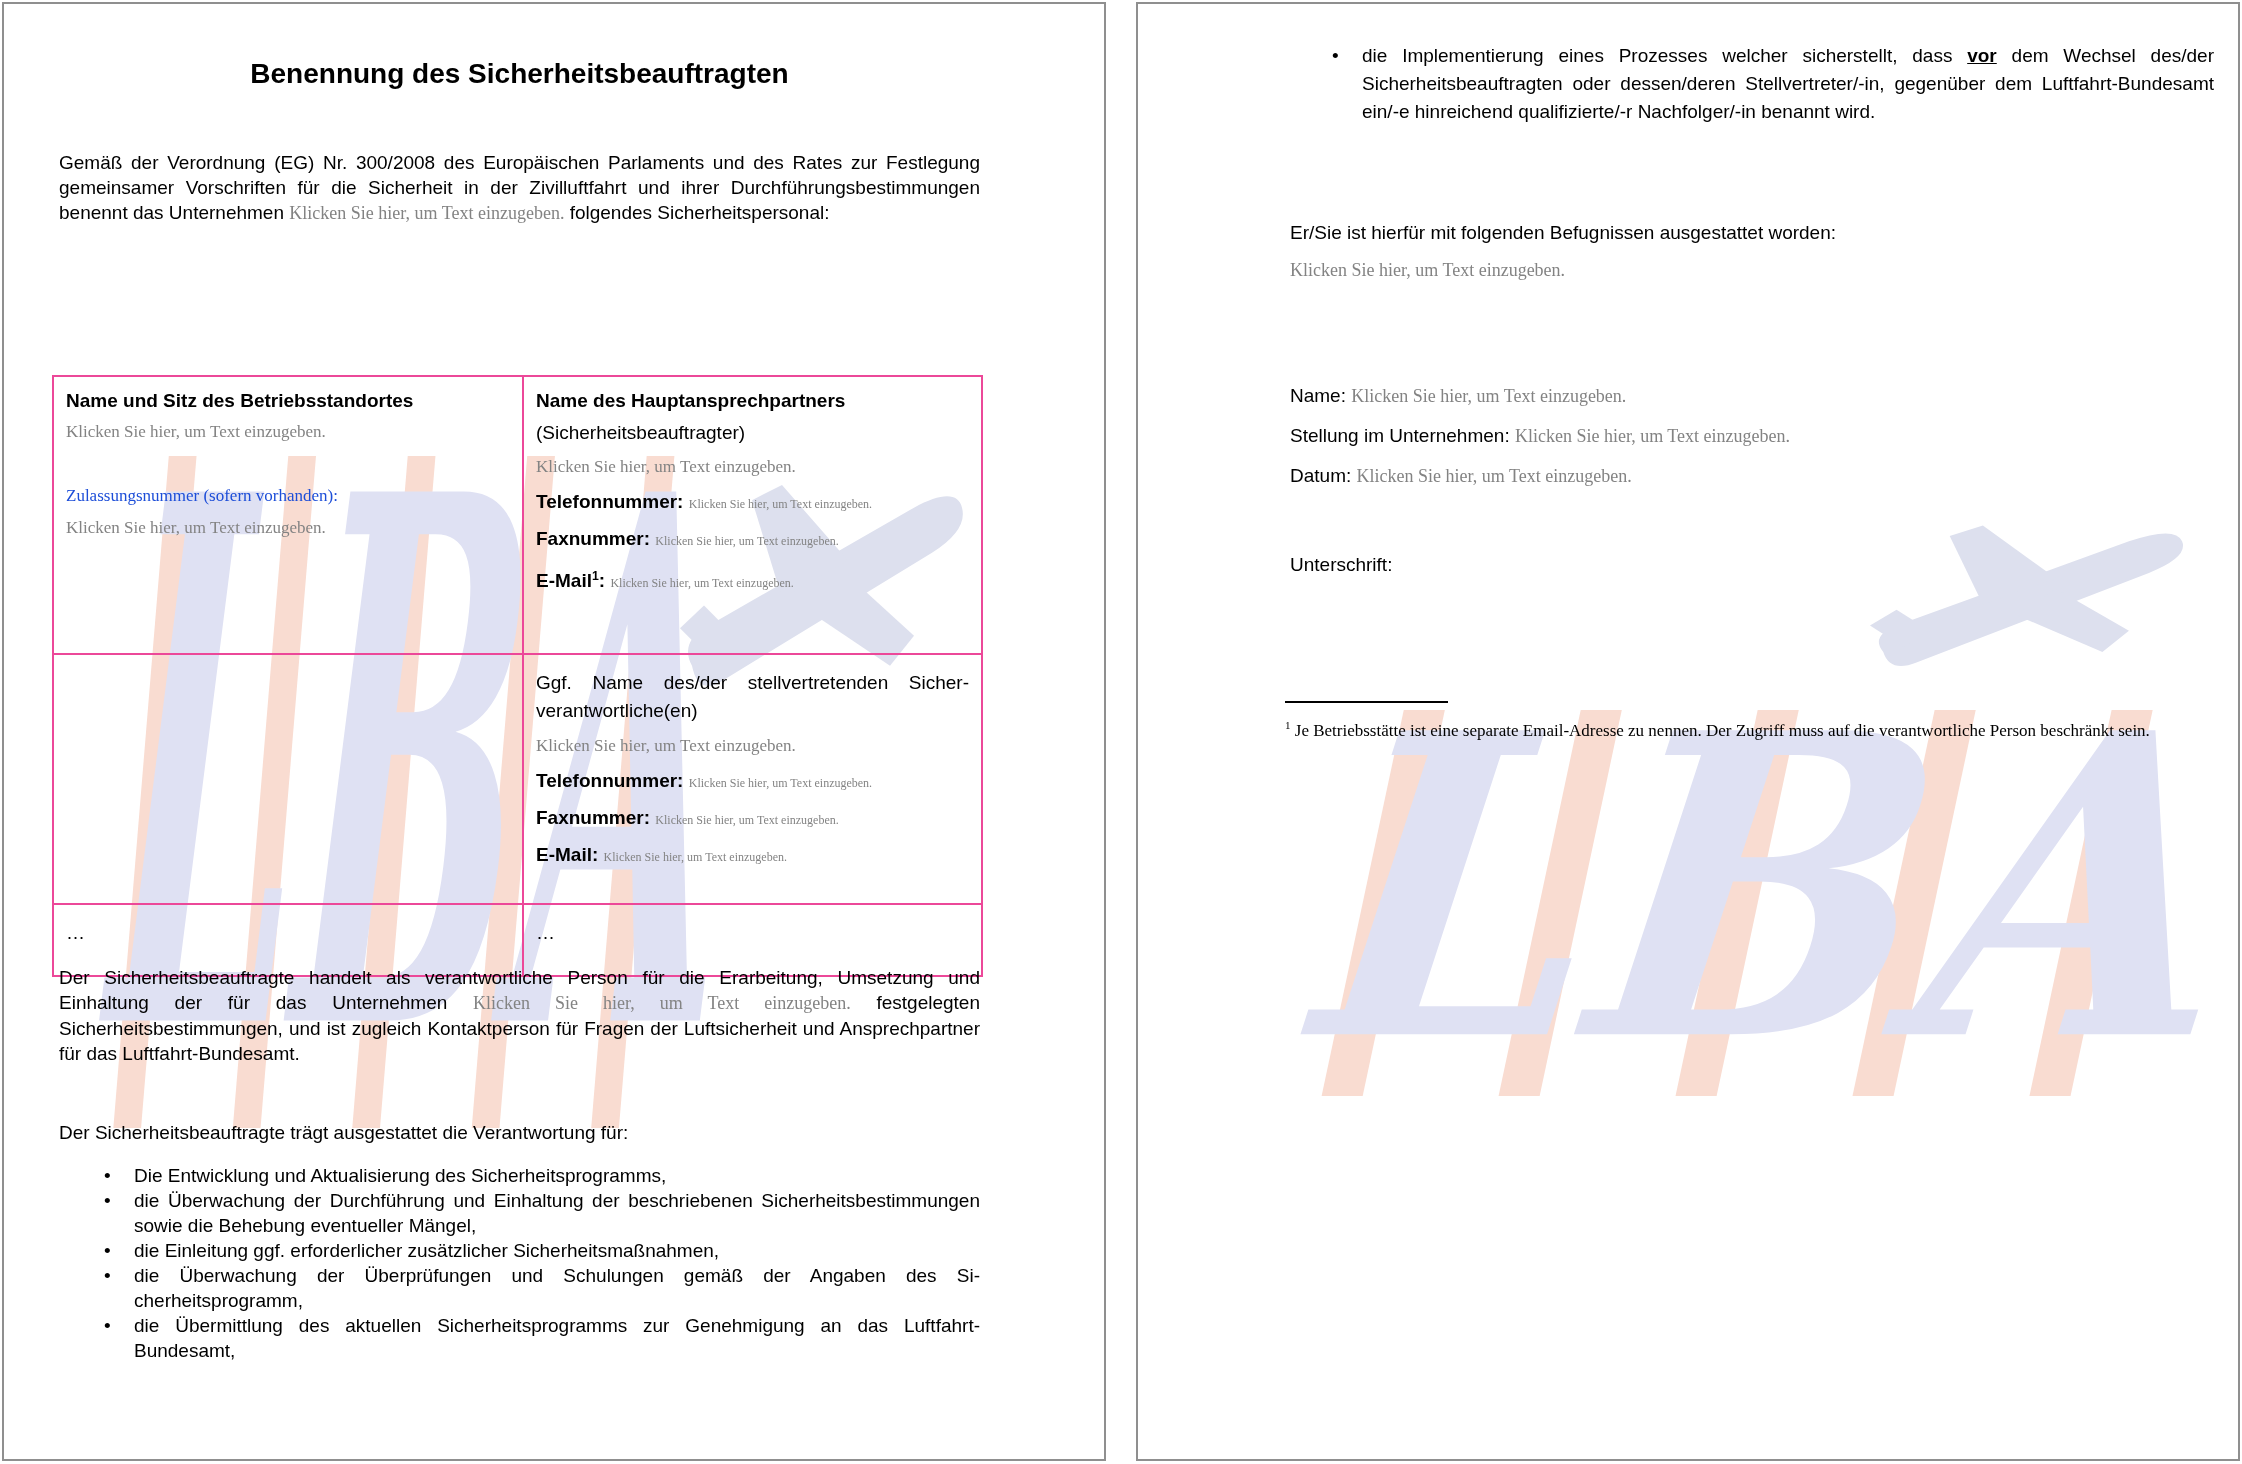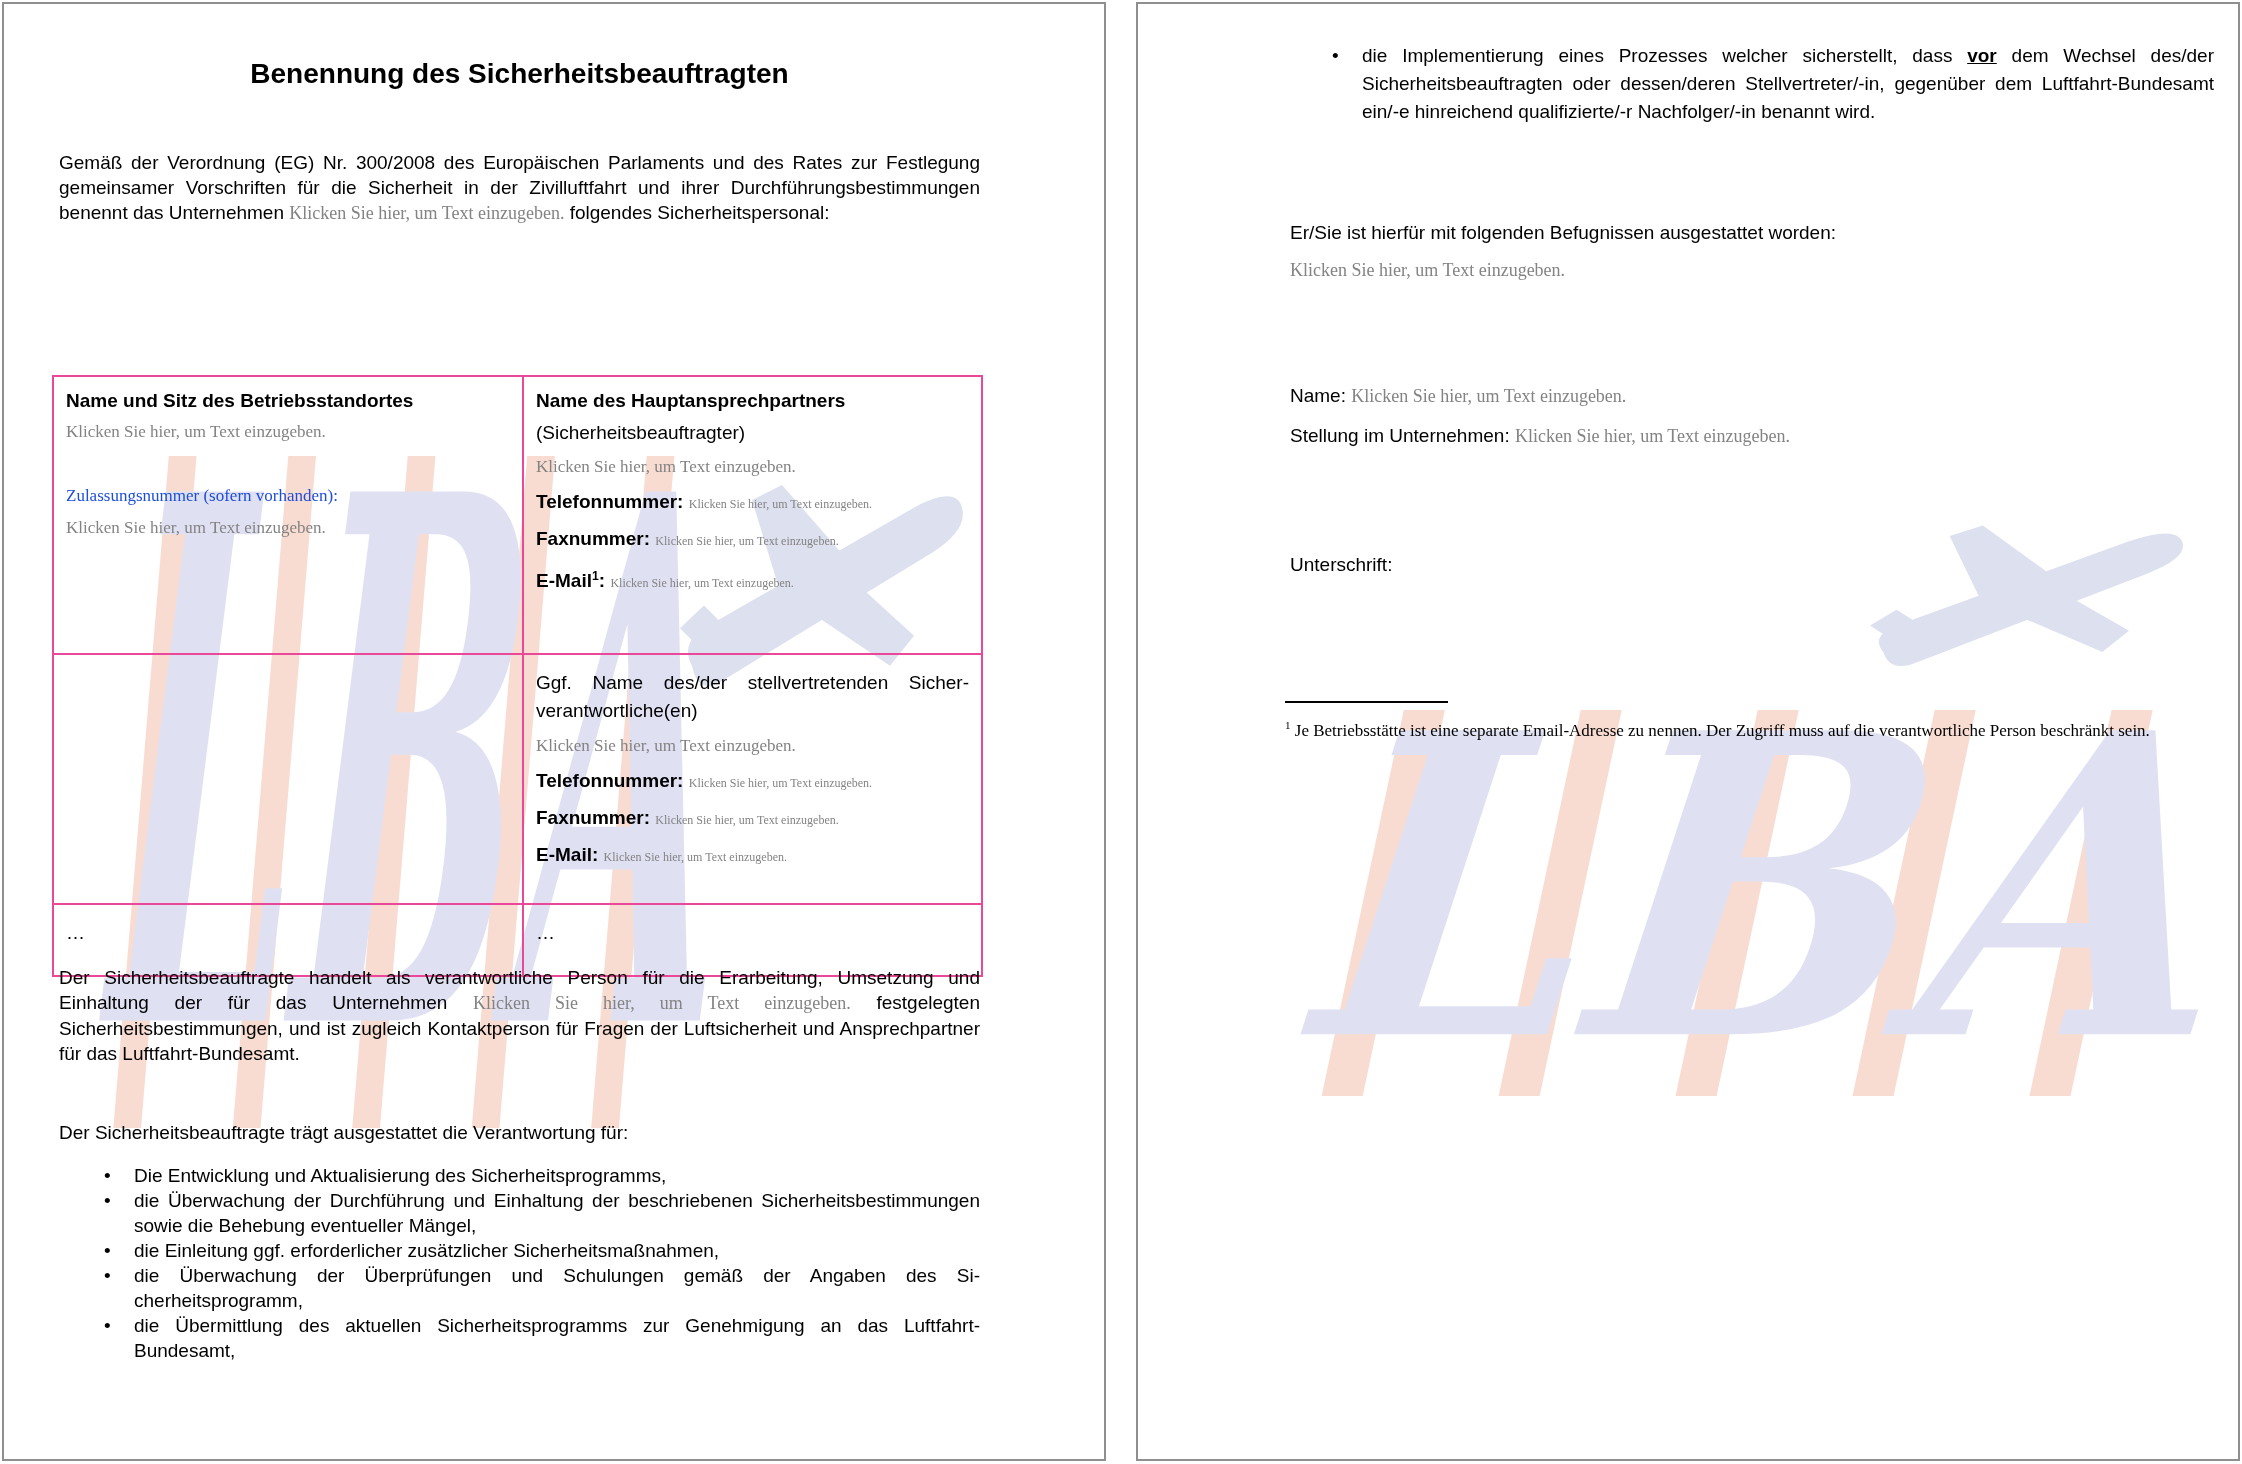--- a/index.html
+++ b/index.html
@@ -169,20 +169,21 @@
     <ul class="blk rp-bullet">
       <li><span>die Implementierung eines Prozesses welcher sicherstellt, dass </span><span class="emph">vor</span><span> dem Wechsel des/der Sicherheitsbeauftragten oder dessen/deren Stellvertreter/-in, gegenüber dem Luftfahrt-Bundesamt ein/-e hinreichend qualifizierte/-r Nachfolger/-in benannt wird.</span></li>
     </ul>
 
     <div class="blk rp-heading">Er/Sie ist hierfür mit folgenden Befugnissen ausgestattet worden:</div>
     <div class="blk rp-ph1 ph">Klicken Sie hier, um Text einzugeben.</div>
 
     <div class="blk rp-fields">
       <div class="field"><span>Name:</span> <span class="ph">Klicken Sie hier, um Text einzugeben.</span></div>
       <div class="field"><span>Stellung im Unternehmen:</span> <span class="ph">Klicken Sie hier, um Text einzugeben.</span></div>
+      <div class="field"><span>Datum:</span> <span class="ph">Klicken Sie hier, um Text einzugeben.</span></div>
     </div>
 
     <div class="blk rp-sign">Unterschrift:</div>
 
     <div class="blk rp-rule"></div>
     <div class="blk rp-footnote"><sup>1</sup><span> Je Betriebsstätte ist eine separate Email-Adresse zu nennen. Der Zugriff muss auf die verantwortliche Person beschränkt sein.</span></div>
   </div>
 
 </div>
 

